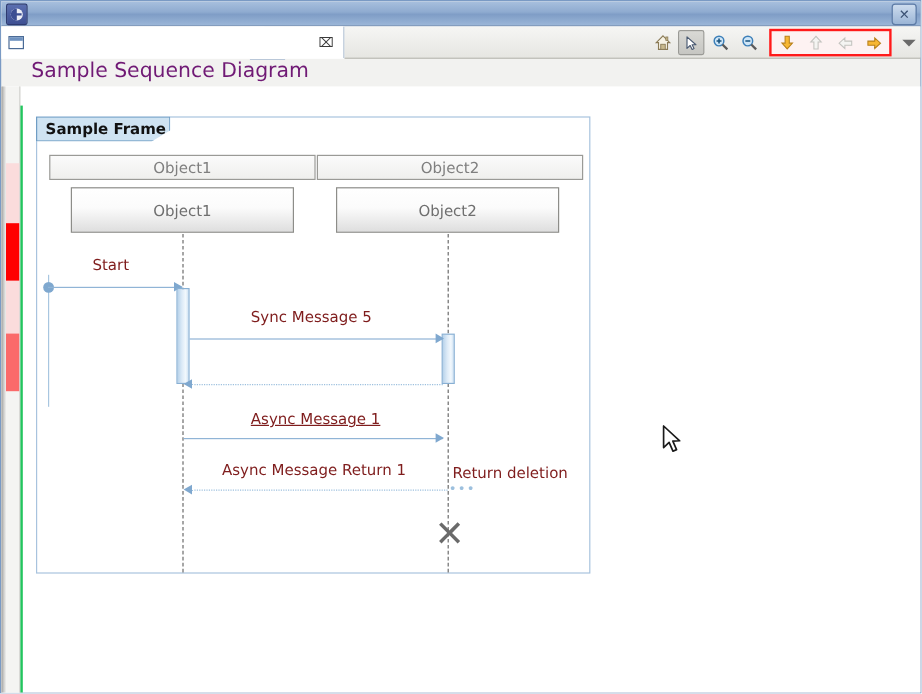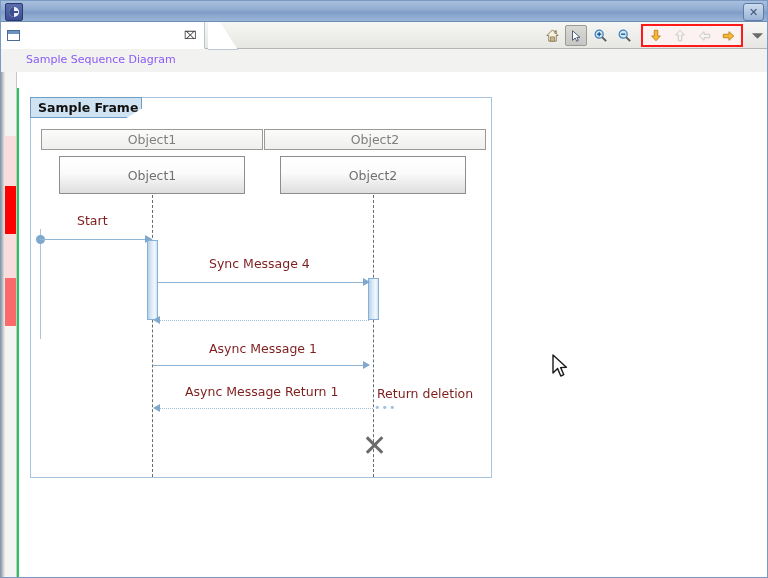--- a/index.html
+++ b/index.html
@@ -77,21 +77,21 @@
     border: 1px solid #4b6b96;
     background: #ffffff;
     box-sizing: border-box;
     position: relative;
   }
   .tab-doc-icon::before {
     content:''; position:absolute; left:0; top:0; right:0; height:3px;
     background:#6e92c0;
   }
   .tab-label {
-    font-size: 11px; color: #8b5cf6; white-space: nowrap; margin-top: 48px;
+    font-size: 17px; color: #701a75; white-space: nowrap; margin-top: 48px;
   }
   .tab-close {
     font-size: 11px; color: #3a3a3a; line-height: 1;
     margin-left: 2px;
   }
 
   
   .toolbar {
     position: absolute; right: 4px; top: 2px;
     height: 23px;
@@ -418,28 +418,28 @@
 
         <div class="start-vline" style="left:21px; top:141px; height:110px;"></div>
         <div class="start-dot" style="left:17px; top:147px;"></div>
         <div class="msg-label" style="left:58px; top:125px;">Start</div>
         <div class="msg-line" style="left:21px; top:151px; width:112px;"></div>
         <div class="arrow-head arrow-right" style="left:126px; top:147px;"></div>
 
         <div class="activation" style="left:128px; top:152px; height:80px;"></div>
         <div class="activation" style="left:349px; top:190px; height:42px;"></div>
 
-        <div class="msg-label" style="left:190px; top:168px;">Sync Message 4</div>
+        <div class="msg-label" style="left:190px; top:168px;">Sync Message 5</div>
         <div class="msg-line" style="left:139px; top:194px; width:211px;"></div>
         <div class="arrow-head arrow-right" style="left:344px; top:190px;"></div>
 
         <div class="msg-line dotted" style="left:140px; top:232px; width:210px;"></div>
         <div class="arrow-head arrow-left" style="left:134px; top:228px;"></div>
 
-        <div class="msg-label" style="left:190px; top:253px;">Async Message 1</div>
+        <div class="msg-label" style="left:190px; top:253px;text-decoration:underline;">Async Message 1</div>
         <div class="msg-line" style="left:134px; top:277px; width:216px;"></div>
         <div class="arrow-head arrow-right" style="left:344px; top:273px;"></div>
 
         <div class="msg-label" style="left:166px; top:296px;">Async Message Return 1</div>
         <div class="msg-line dotted" style="left:140px; top:320px; width:214px;"></div>
         <div class="arrow-head arrow-left" style="left:134px; top:316px;"></div>
 
         <div class="msg-label" style="left:358px; top:298px;">Return deletion</div>
         <div class="dots3" style="left:355px; top:313px;">•••</div>
         <div class="destroy-x" style="left:343px; top:343px;">✕</div>

